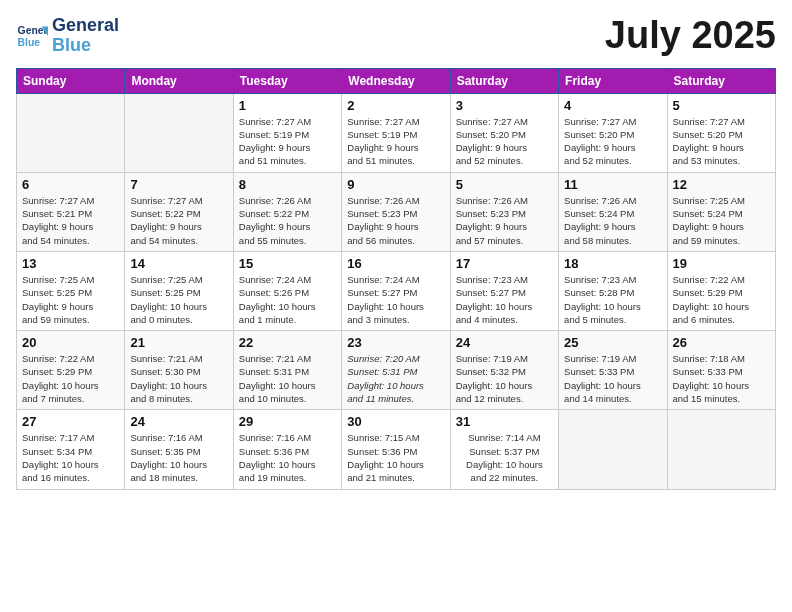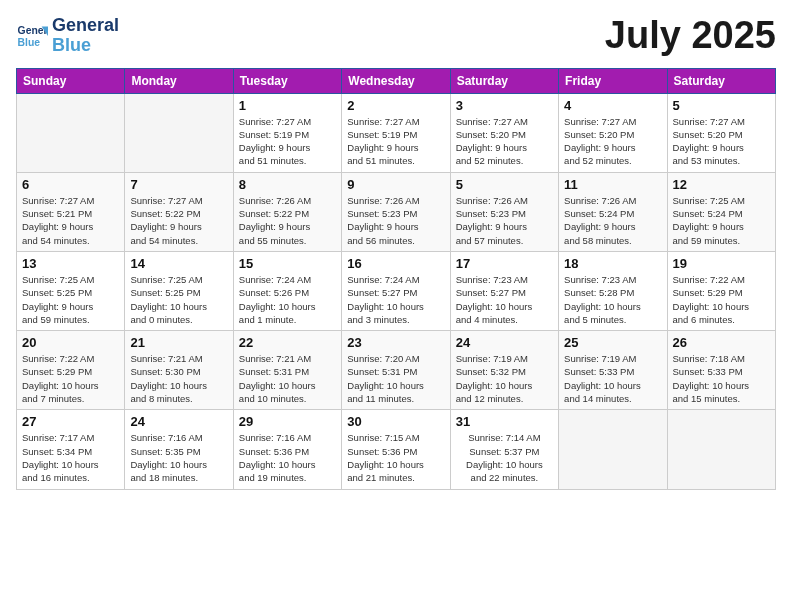--- a/index.html
+++ b/index.html
@@ -283,21 +283,21 @@
         </td>
         <td>
           <span class="day-num">22</span>
           <div class="day-info" style="white-space: pre-line;">Sunrise: 7:21 AM
 Sunset: 5:31 PM
 Daylight: 10 hours
 and 10 minutes.</div>
         </td>
         <td>
           <span class="day-num">23</span>
-          <div class="day-info" style="white-space: pre-line;">Sunrise: 7:20 AM
+          <div class="day-info" style="white-space: pre-line; font-style: italic;">Sunrise: 7:20 AM
 Sunset: 5:31 PM
 Daylight: 10 hours
 and 11 minutes.</div>
         </td>
         <td>
           <span class="day-num">24</span>
           <div class="day-info" style="white-space: pre-line;">Sunrise: 7:19 AM
 Sunset: 5:32 PM
 Daylight: 10 hours
 and 12 minutes.</div>

